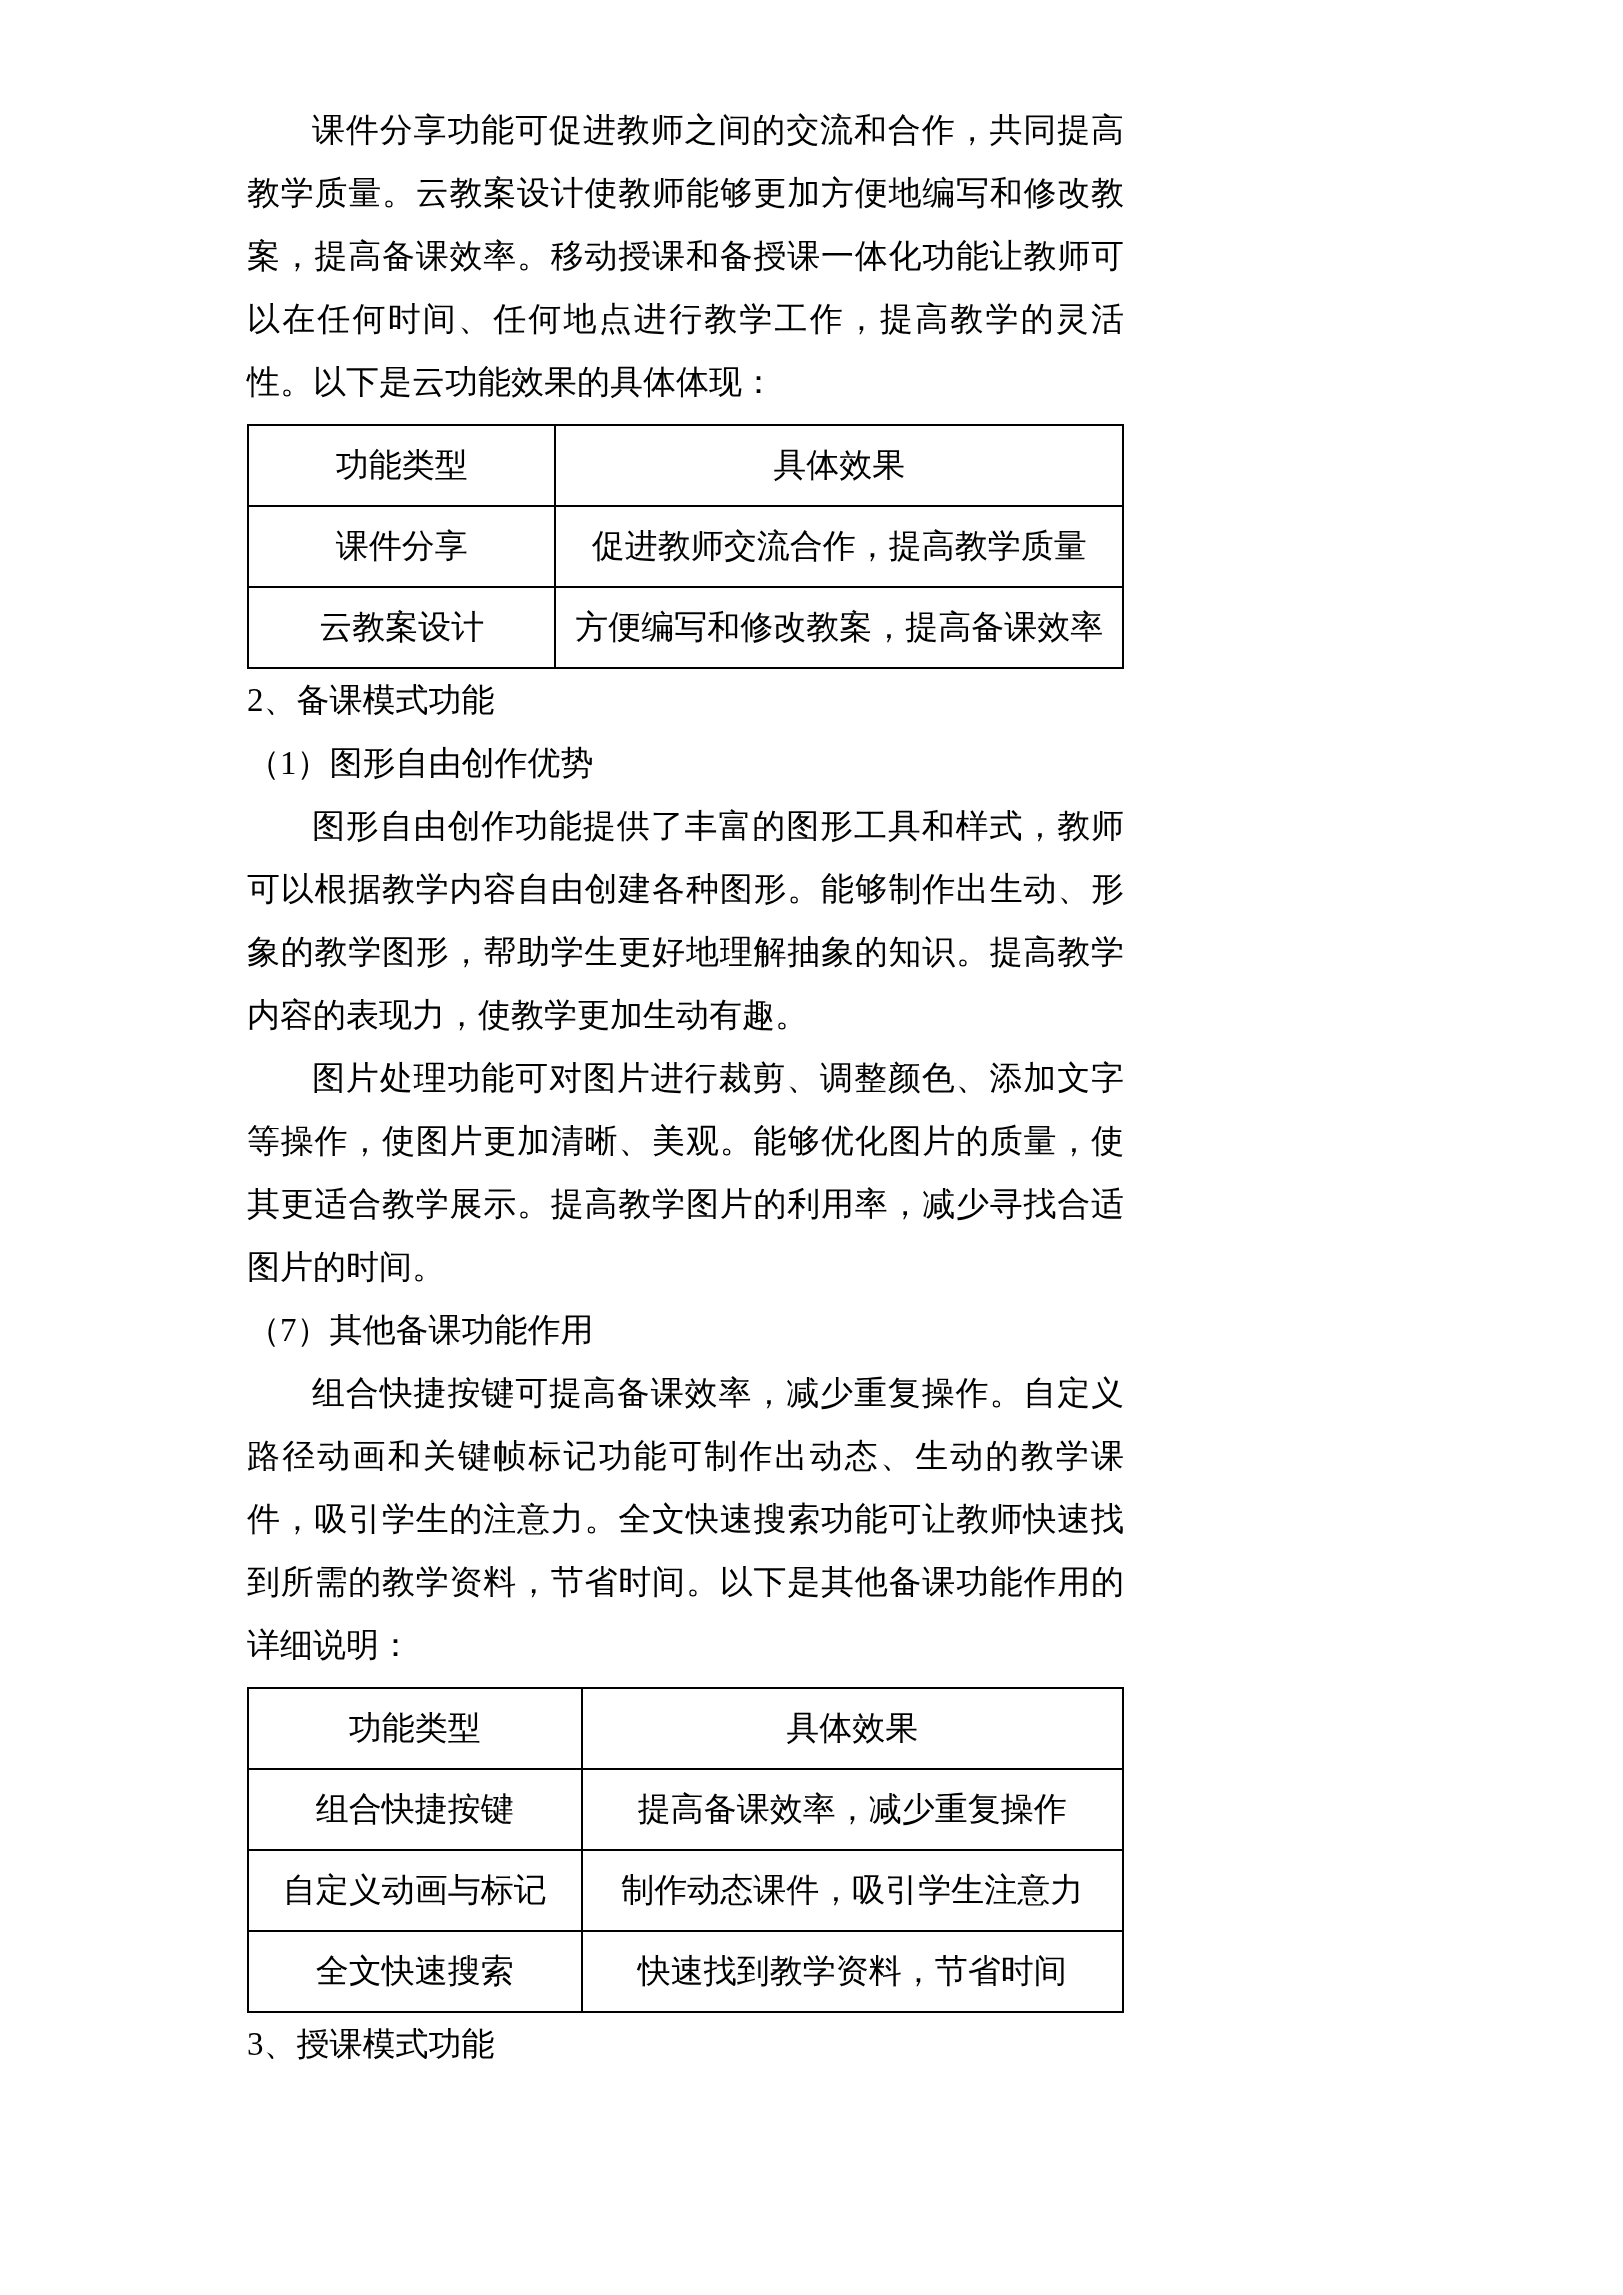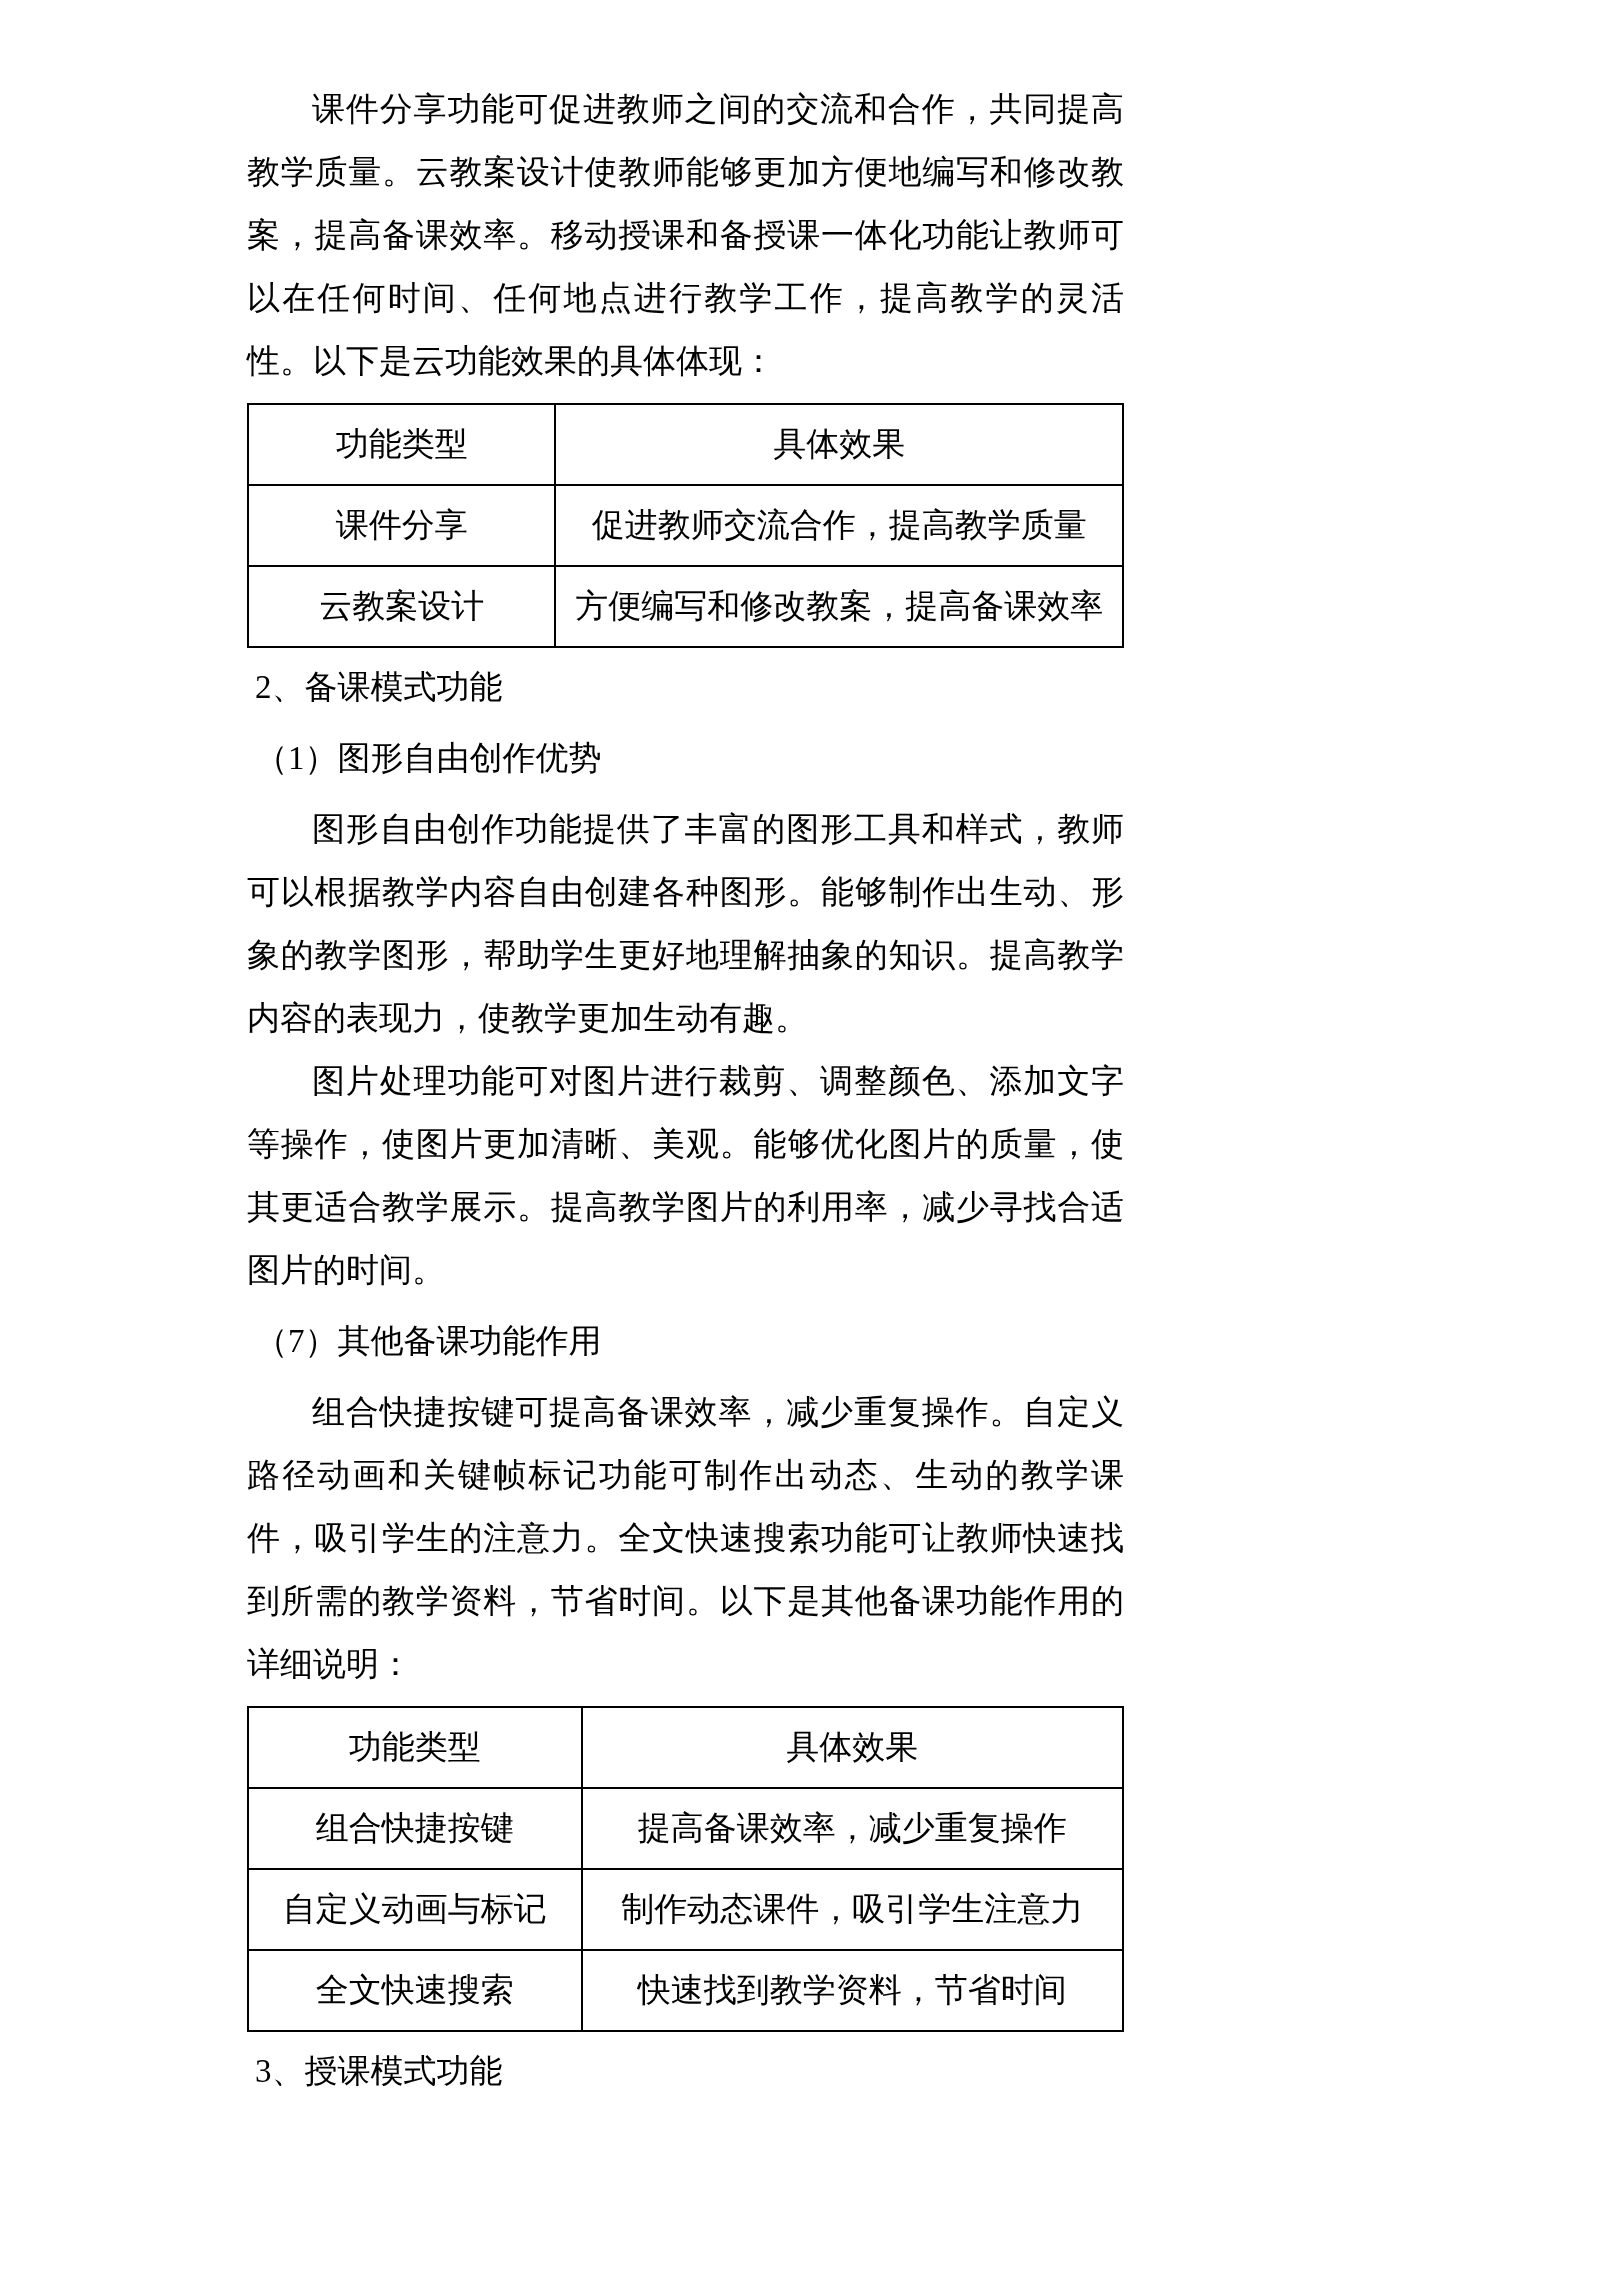--- a/index.html
+++ b/index.html
@@ -11,30 +11,30 @@
     position: relative;
     width: 1371px;
     height: 2295px;
     background: #ffffff;
     color: #000000;
     font-family: "Liberation Serif", "DejaVu Serif", serif;
     font-size: 33px;
     line-height: 63px;
     overflow: hidden;
     box-sizing: border-box;
-    padding: 78px 247px 0 247px;
+    padding: 99px 247px 0 247px;
   }
   p.body-text {
     margin: 0;
     text-align: justify;
     text-indent: 65px;
     word-break: break-all;
   }
   p.heading {
-    margin: 8px;
+    margin: 0;
     text-align: left;
   }
   .heading-l1-after-table { margin-top: 7.2px; }
   .heading-l2-spaced { margin-top: 27.5px; }
   table.doc-table {
     border-collapse: collapse;
     width: 100%;
     margin-top: 10px;
     table-layout: fixed;
   }

